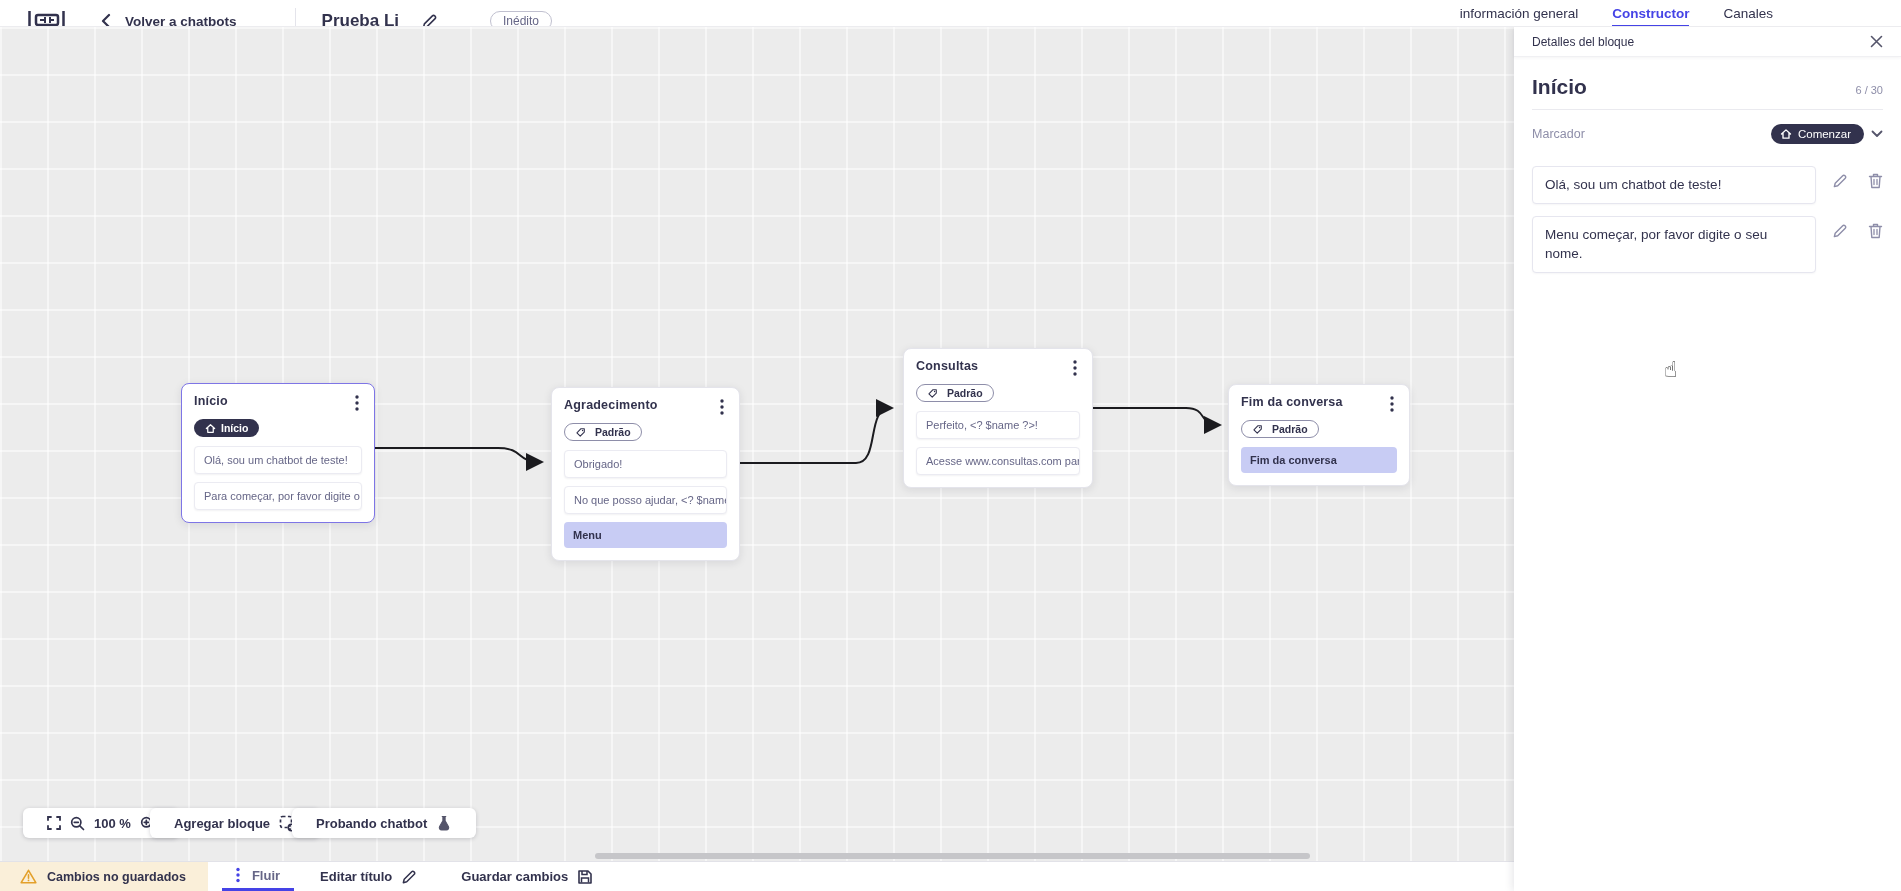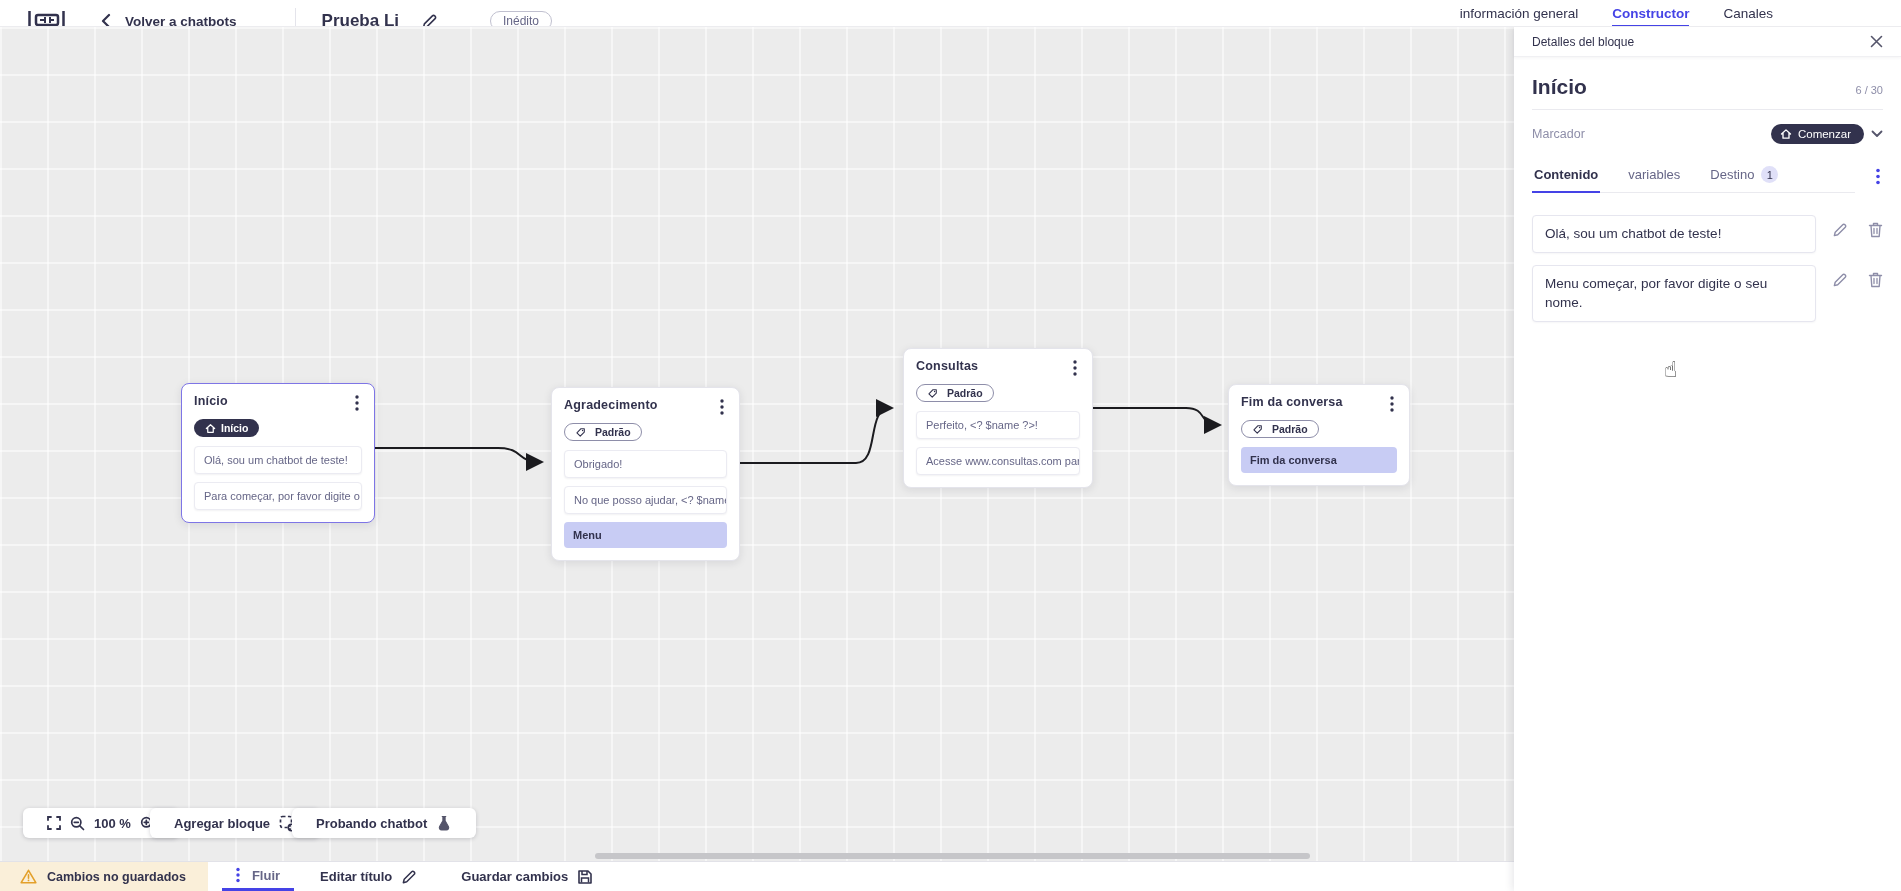--- a/index.html
+++ b/index.html
@@ -376,41 +376,20 @@
               <span>Comenzar</span>
             </span>
             <span>
               <svg width="12" height="8" viewBox="0 0 12 8">
                   <path d="M1.5 1.5 6 6l4.5-4.5" fill="none" stroke="#55556B" stroke-width="1.8" stroke-linecap="round" stroke-linejoin="round"></path>
                 </svg>
             </span>
           </span>
         </div>
 
-        <div class="ptabs-row">
-          <div class="ptabs">
-            <span class="ptab active">
-              <span>Contenido</span>
-            </span>
-            <span class="ptab">
-              <span>variables</span>
-            </span>
-            <span class="ptab">
-              <span>Destino</span>
-              <span class="ptab-badge">1</span>
-            </span>
-          </div>
-          <span class="ptabs-menu">
-            <svg width="4" height="17" viewBox="0 0 4 17">
-                <circle cx="2" cy="2.5" r="1.8" fill="#4543E6"></circle>
-                <circle cx="2" cy="8.5" r="1.8" fill="#4543E6"></circle>
-                <circle cx="2" cy="14.5" r="1.8" fill="#4543E6"></circle>
-              </svg>
-          </span>
-        </div>
 
         <div class="content-row first">
           <div class="content-card">Olá, sou um chatbot de teste!</div>
           <div class="row-icons">
             <span style="cursor:pointer">
               <svg width="16" height="16" viewBox="0 0 17 17">
                   <path d="M2.5 14.5l.9-3.6 8-8a1.6 1.6 0 0 1 2.3 0l.4.4a1.6 1.6 0 0 1 0 2.3l-8 8z" fill="none" stroke="#8E8EA9" stroke-width="1.5" stroke-linejoin="round"></path>
                 </svg>
             </span>
             <span style="cursor:pointer">

